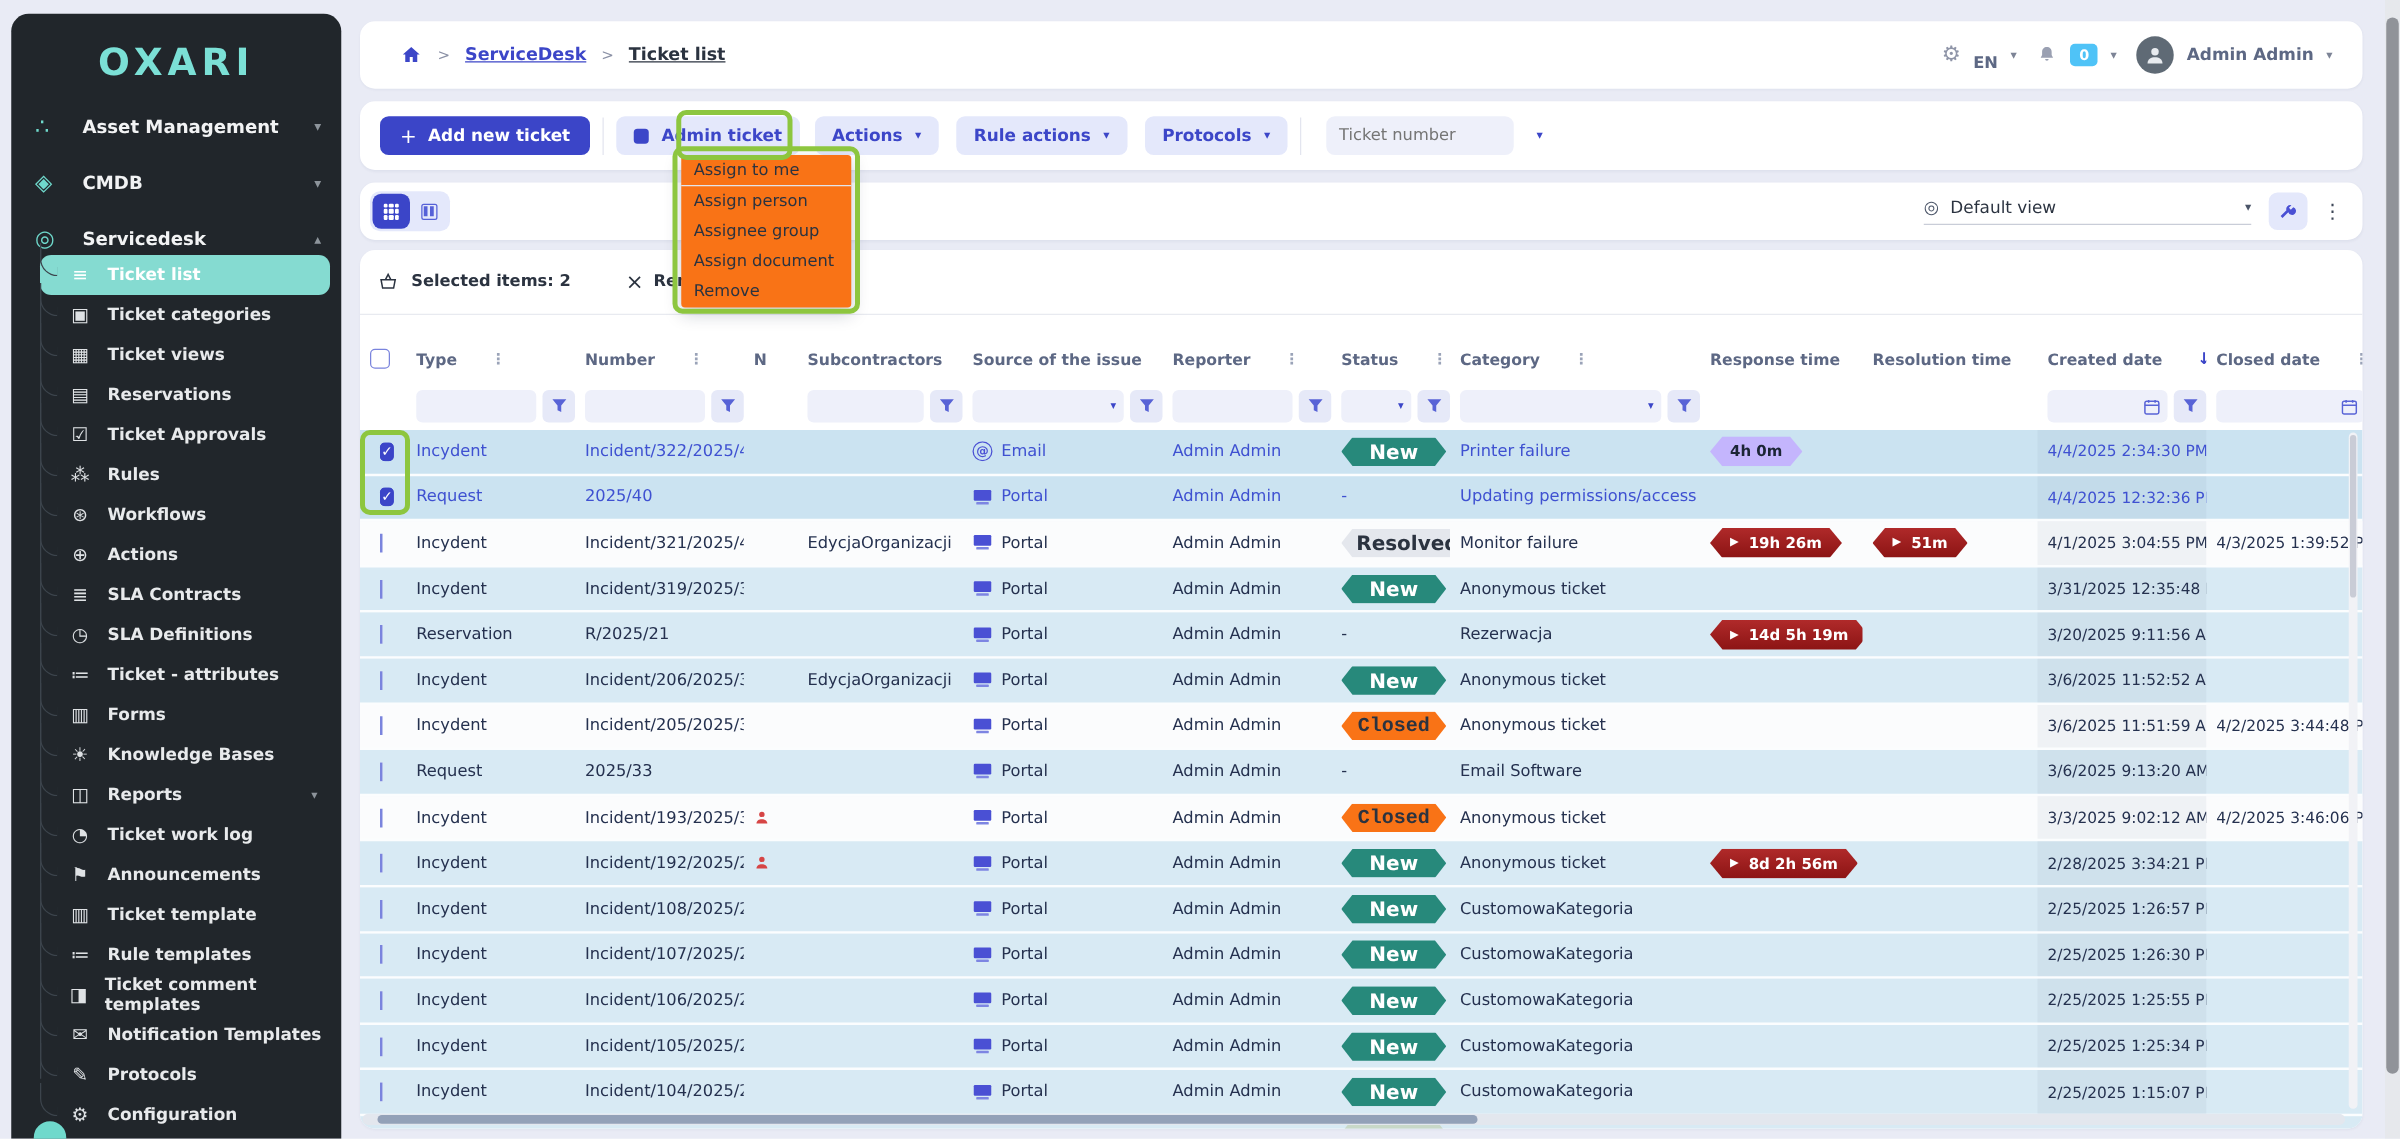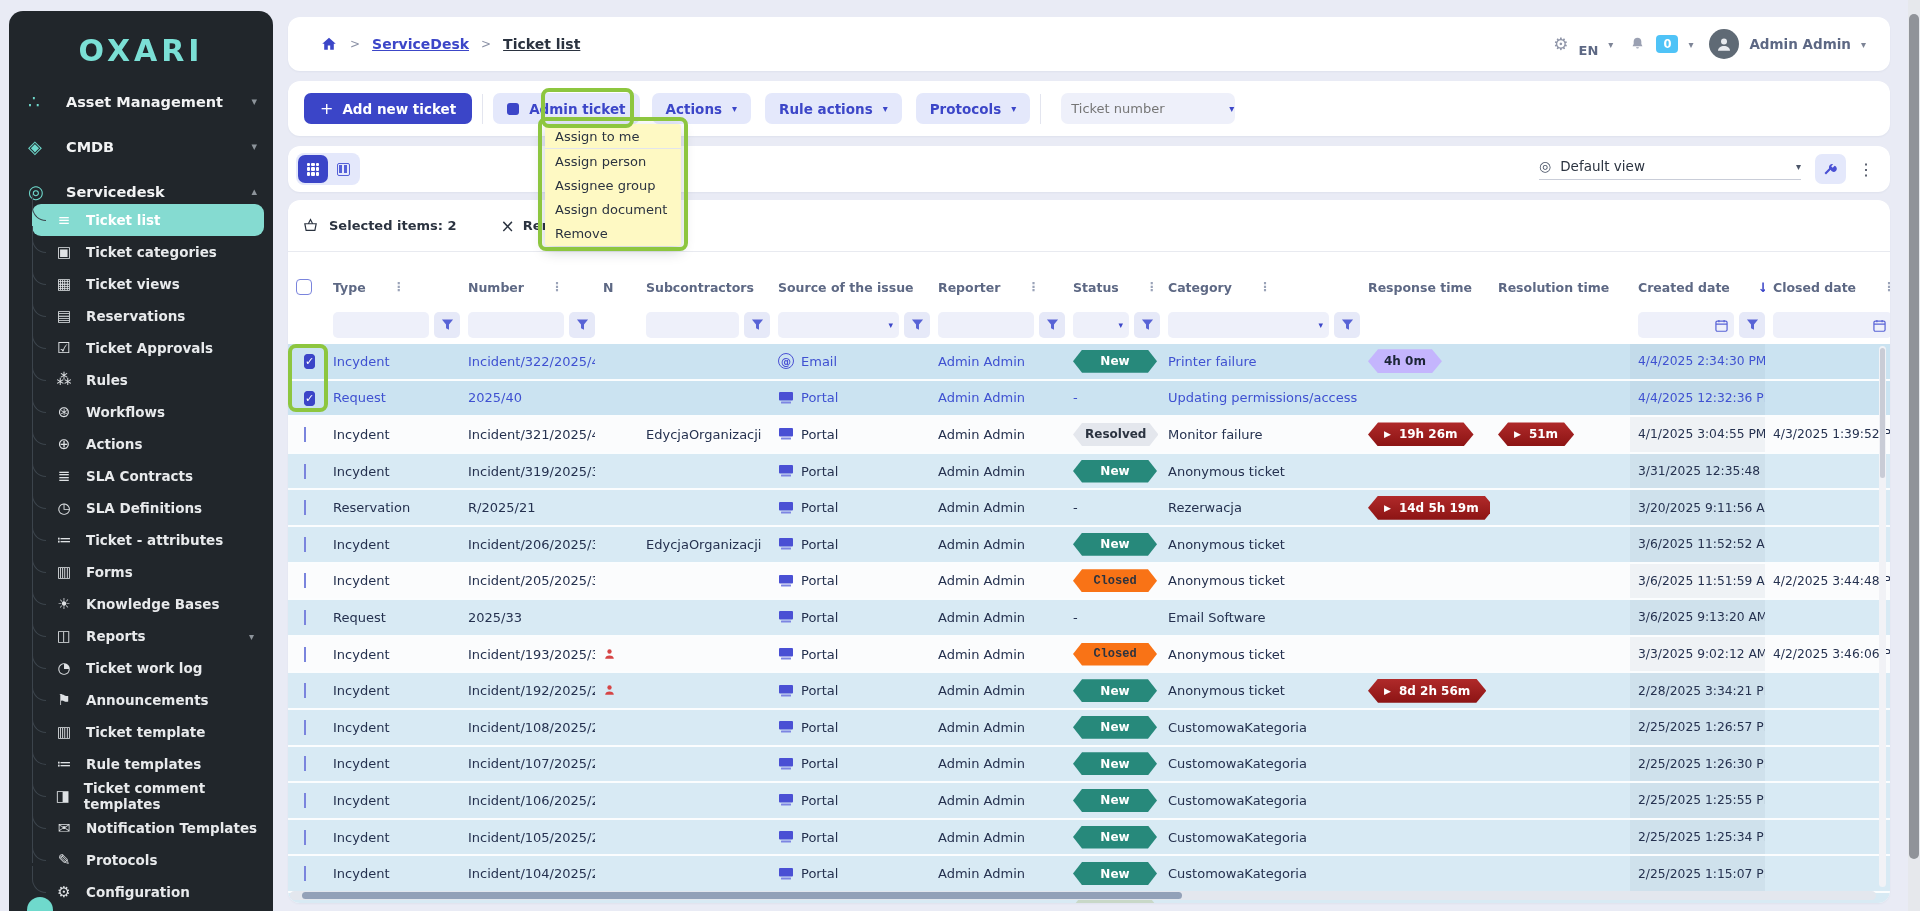--- a/index.html
+++ b/index.html
@@ -42,21 +42,21 @@
   .avatar { width:30px; height:30px; border-radius:50%; background:#5f6a75; display:flex; align-items:center; justify-content:center; margin-left:6px; }
   .tb-user { color:#5d6884; font-size:13.5px; font-weight:bold; cursor:pointer; }
 
   
   .btn-primary { height:31px; background:#3b45c8; color:#fff; border:none; border-radius:7px; font-size:13.5px; font-weight:bold; padding:0 16px; display:flex; align-items:center; gap:9px; cursor:pointer; font-family:inherit; }
   .btn-primary .plus { font-size:16px; font-weight:normal; }
   .btn-light { height:31px; background:#e4e8fb; color:#3c46c8; border:none; border-radius:7px; font-size:13.5px; font-weight:bold; padding:0 14px; display:flex; align-items:center; gap:10px; cursor:pointer; font-family:inherit; }
   .btn-light .sq { width:12px; height:12px; background:#3c46c8; border-radius:3px; }
   .btn-light .bcaret { color:#3c46c8; font-size:10px; }
   .vdiv { width:1px; height:30px; background:#e3e5ef; margin:0 10px; }
-  .ticket-num { width:174px; height:31px; background:#eef0fa; border-radius:7px; display:flex; align-items:center; padding:0 10px; margin-left:10px;gap:28px; }
+  .ticket-num { width:150px; height:31px; background:#eef0fa; border-radius:7px; display:flex; align-items:center; padding:0 10px; margin-left:10px;gap:28px; }
   .ticket-num input { border:none; background:transparent; outline:none; font-size:13px; color:#5d6884; width:130px; font-family:inherit; }
   .ticket-num .bcaret { margin-left:auto; color:#3c46c8; font-size:10px; }
 
   
   .toggle { display:flex; background:#e4e8fb; border-radius:8px; padding:2px; }
   .toggle .tbtn { width:30px; height:28px; border-radius:7px; display:flex; align-items:center; justify-content:center; cursor:pointer; }
   .toggle .tbtn.active { background:#3b45c8; }
   .grid-glyph { width:13px; height:13px; display:grid; grid-template-columns:1fr 1fr 1fr; gap:1.5px; }
   .grid-glyph i { background:#fff; border-radius:1px; }
   .cols-glyph { width:13px; height:13px; border:1.5px solid #5560d8; border-radius:2px; display:flex; gap:1.5px; padding:1.5px; }
@@ -93,41 +93,41 @@
   .trow.white { background:#fbfcfd; }
   .trow.selected { background:#cbe3f1; color:#3f51d1; }
   .trow.selected .cell { color:#3f51d1; }
   .cell { padding-left:8px; font-size:13px; color:#25314f; white-space:nowrap; overflow:hidden; }
   .cell.date { font-size:12.3px; }
   .cell.created-bg { align-self:stretch; display:flex; align-items:center; background:rgba(105,130,150,0.08); }
   .cb { width:16px; height:16px; border:1.5px solid #7a84dd; border-radius:4px; background:#fff; margin-left:8px; cursor:pointer; }
   .cb.checked { background:#3b45c8; border-color:#3b45c8; color:#fff; font-size:11px; text-align:center; line-height:14px; }
   .src { display:flex; align-items:center; gap:7px; }
   .at-icon { width:16px; height:16px; border:1.4px solid #4a50d4; border-radius:50%; color:#4a50d4; font-size:10px; font-weight:bold; display:inline-flex; align-items:center; justify-content:center; }
-  .badge { display:inline-flex; align-items:center; justify-content:center; height:23px; min-width:84px; padding:0 12px; clip-path:polygon(9px 0,calc(100% - 9px) 0,100% 50%,calc(100% - 9px) 100%,9px 100%,0 50%); font-weight:bold; font-size:12px; }
+  .badge { display:inline-flex; align-items:center; justify-content:center; height:23px; min-width:84px; padding:0 12px; clip-path:polygon(9px 0,calc(100% - 9px) 0,100% 50%,calc(100% - 9px) 100%,9px 100%,0 50%); font-weight:bold; font-size:16px; }
   .badge.new { background:#27897b; color:#fff; }
   .badge.resolved { background:#e4e7ed; color:#2b3340; }
   .badge.closed { background:#f97316; color:#2b3340;font-family:Liberation Mono, monospace; }
   .tbadge { display:inline-flex; align-items:center; gap:8px; height:24px; padding:0 16px; clip-path:polygon(10px 0,calc(100% - 10px) 0,100% 50%,calc(100% - 10px) 100%,10px 100%,0 50%); font-weight:bold; font-size:12px; }
   .tbadge.red { background:linear-gradient(180deg,#b02a2a,#8c1414); color:#fff; }
   .tbadge.light { background:#c4b5fd; color:#1c2536; }
   .tbadge .play { font-size:9px; }
   .person-flag { color:#d64545; font-size:14px; }
 
   .partial-row { position:absolute; left:0; top:693px; width:100%; height:10px; background:#d8eaf4; overflow:hidden; }
   .partial-badge { position:absolute; left:785px; top:2px; width:84px; height:23px; background:#c8d8c8; clip-path:polygon(9px 0,calc(100% - 9px) 0,100% 50%,calc(100% - 9px) 100%,9px 100%,0 50%); }
   .hscroll { position:absolute; left:2px; right:14px; bottom:3px; height:9px; background:#e3e7ee; border-radius:5px; }
   .hscroll .thumb { position:absolute; left:12px; width:880px; top:1px; bottom:1px; background:#93a1b8; border-radius:5px; cursor:pointer; }
   .ivscroll { position:absolute; right:4px; top:146px; bottom:16px; width:7px; background:#f1f2f6; border-radius:4px; }
   .ivscroll .thumb { position:absolute; top:2px; height:130px; left:1px; right:1px; background:#c9ccd6; border-radius:4px; cursor:pointer; }
   .page-scroll { position:absolute; right:0; top:0; width:12px; height:911px; background:#e6e8ec; }
   .page-scroll .thumb { position:absolute; left:1px; right:1px; top:14px; height:845px; background:#909399; border-radius:6px; cursor:pointer; }
 
   
-  .dropdown { position:absolute; left:545px; top:124px; width:136px; background:#fef9c3; border-radius:3px; box-shadow:0 5px 14px rgba(20,30,60,.22); z-index:50; padding:1px 0; }
+  .dropdown { position:absolute; left:545px; top:124px; width:136px; background:#f97316; border-radius:3px; box-shadow:0 5px 14px rgba(20,30,60,.22); z-index:50; padding:1px 0; }
   .dropdown .item { height:24px; display:flex; align-items:center; padding-left:10px; font-size:13px; color:#2b3340; cursor:pointer; }
   .dropdown .item:first-child { border-bottom:1px solid #e2e5ec; }
 
   
   .annot { position:absolute; border:4px solid #8dc63f; border-radius:8px; z-index:60; pointer-events:none; }
   .annot.a-actions { left:541px; top:88px; width:93px; height:40px; }
   .annot.a-dropdown { left:538px; top:117px; width:150px; height:134px; }
   .annot.a-checks { left:288px; top:344px; width:40px; height:68px; }
 
   svg { display:block; }

